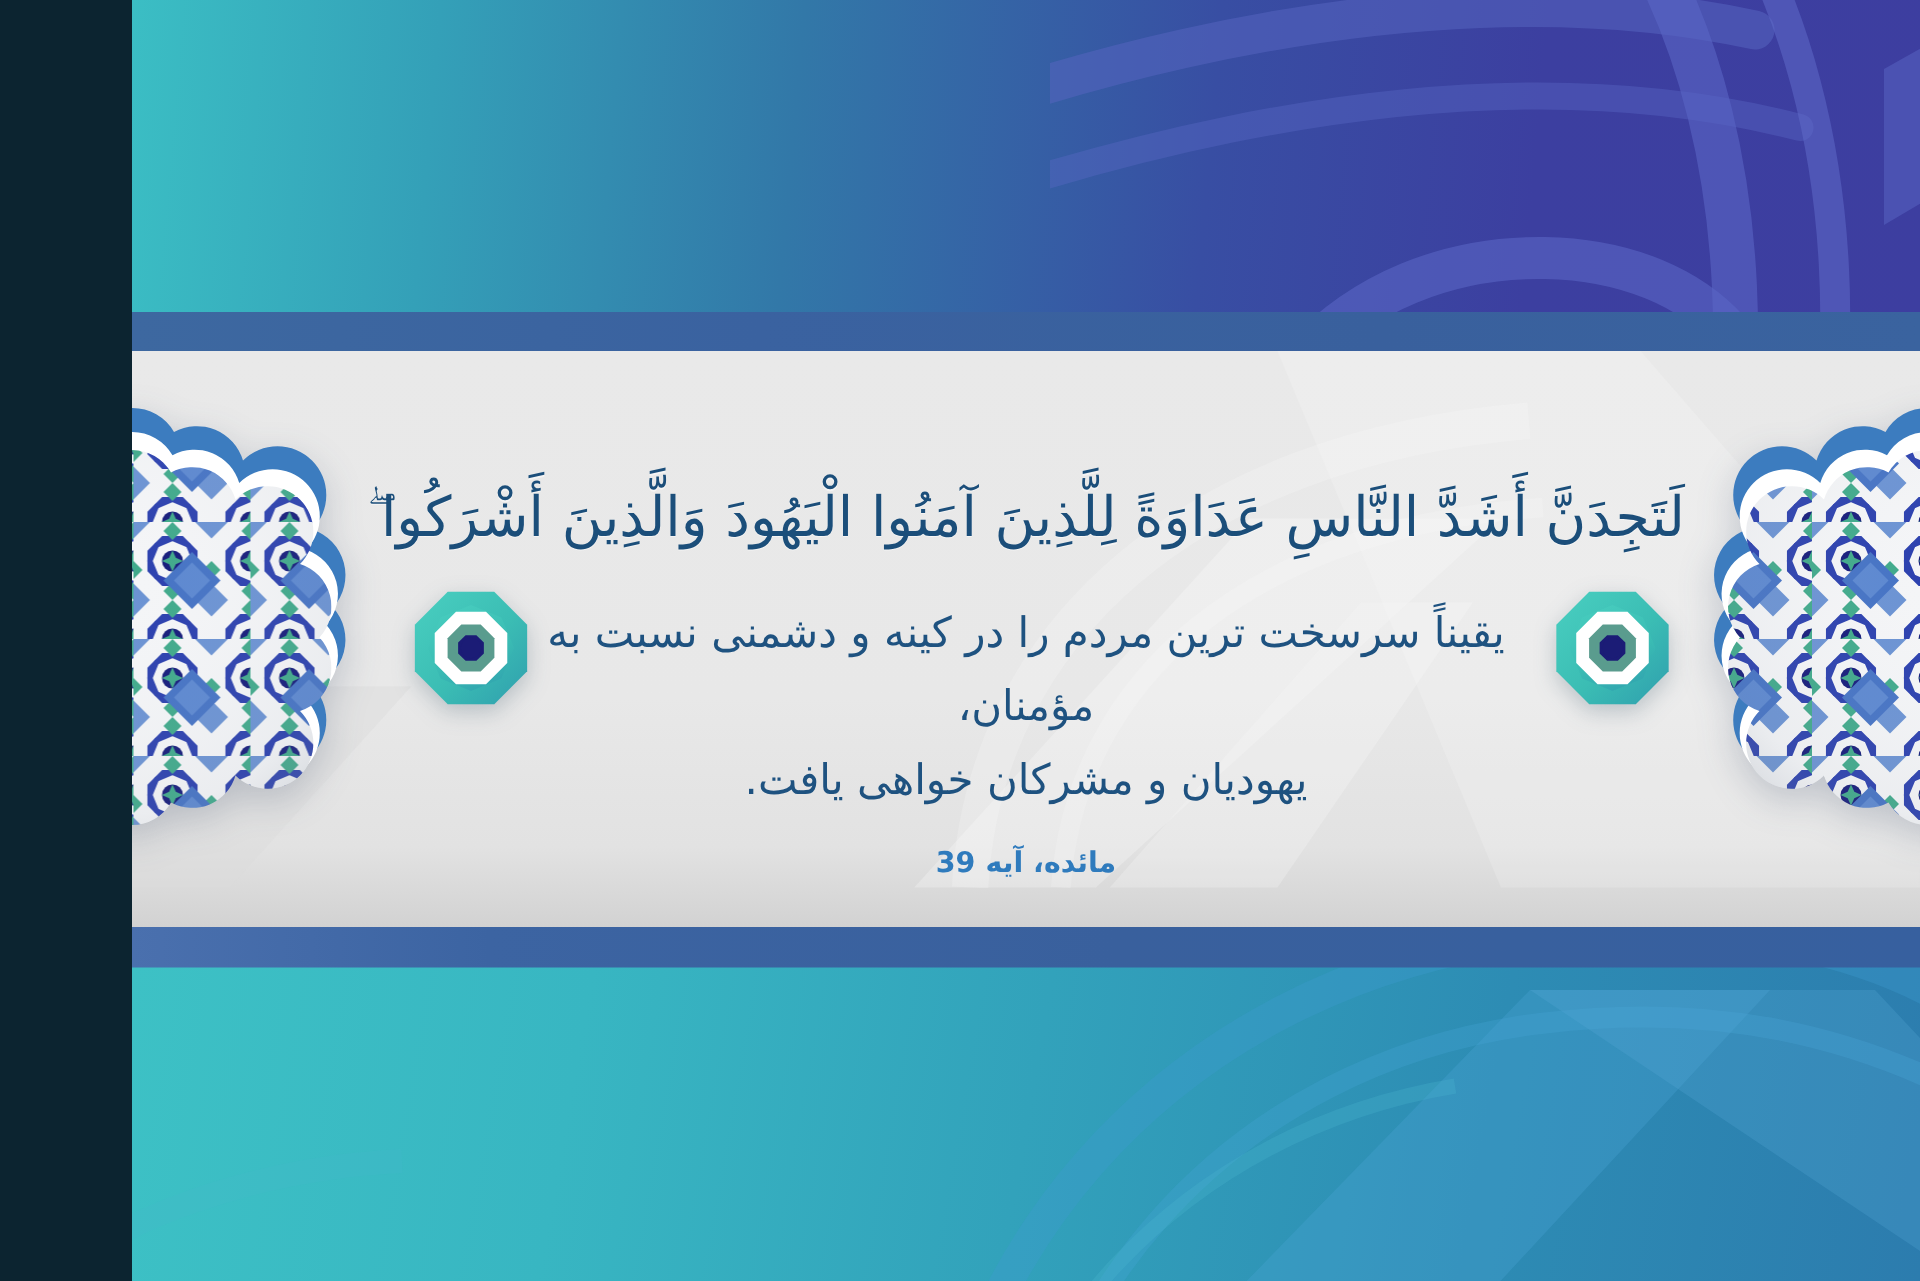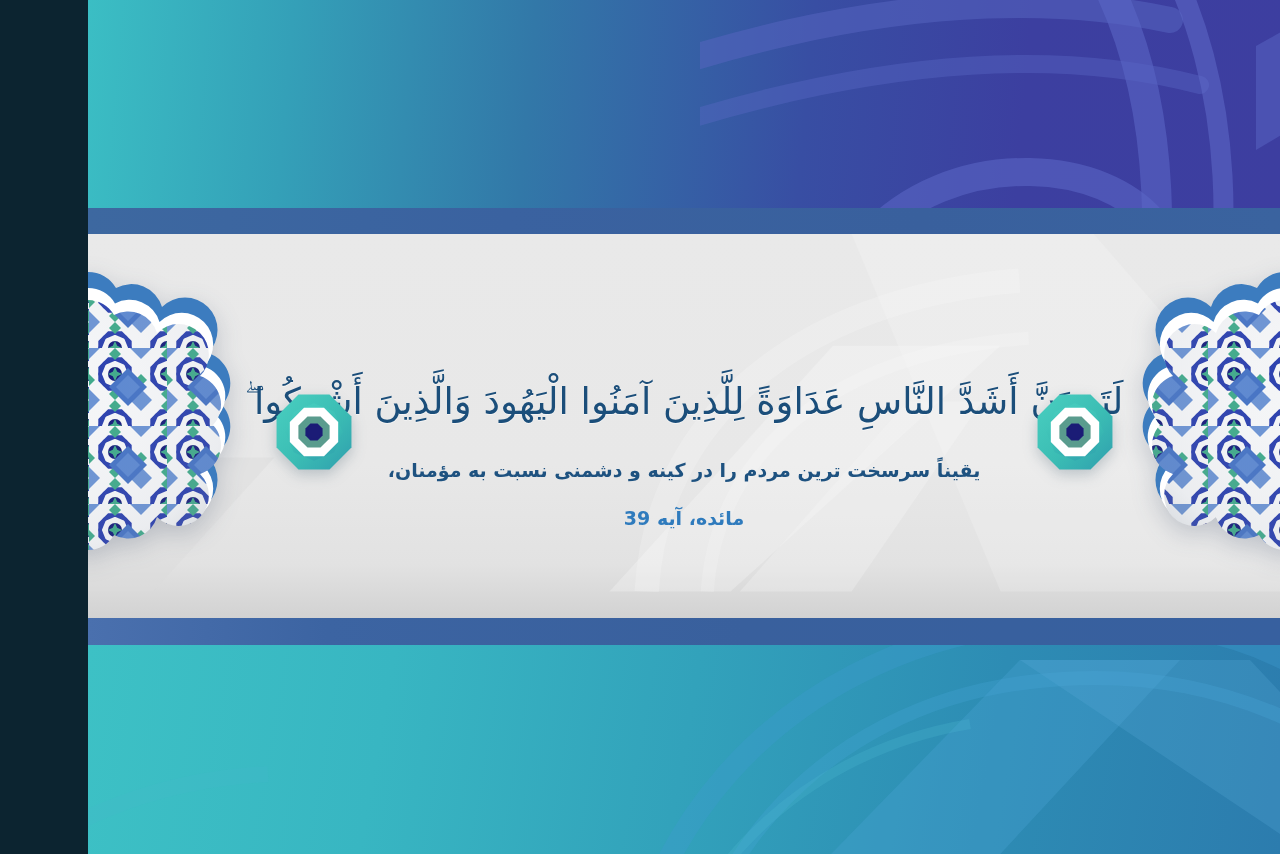--- a/index.html
+++ b/index.html
@@ -97,22 +97,22 @@
     font-size:37px;
     line-height:1.45;
     color:#1b4e7a;
     letter-spacing:0px;
     white-space:nowrap;
     margin:0 0 26px 0;
     text-shadow:0 1px 0 rgba(255,255,255,.5);
   }
   .verse-translation{
     direction:rtl;
-    font-size:19px;
-    font-weight:bold;
+    font-size:28px;
+    font-weight:normal;
     line-height:1.75;
     color:#1e5280;
     margin:0 0 20px 0;
     max-width:700px;
   }
   .verse-source{
     direction:rtl;
     font-size:19px;
     font-weight:bold;
     color:#2f7bbd;
@@ -202,20 +202,21 @@
         </g>
         <g fill="#dcdcdc" opacity=".45">
           <path d="M0 330 L 120 240 L 200 240 L 70 384 L 0 384 Z"></path>
         </g>
       </svg>
 
       <div class="content">
         <div class="verse-arabic">لَتَجِدَنَّ أَشَدَّ النَّاسِ عَدَاوَةً لِلَّذِينَ آمَنُوا الْيَهُودَ وَالَّذِينَ أَشْرَكُوا ۖ</div>
         <div class="verse-translation">
           <div>یقیناً سرسخت ترین مردم را در کینه و دشمنی نسبت به مؤمنان،</div>
+          <div>یهودیان و مشرکان خواهی یافت.</div>
         </div>
         <div class="verse-source">مائده، آیه 39</div>
       </div>
     </div>
 
     <div class="band-rule-bottom"></div>
   </div>
 
   <svg class="medallion medallion-left" viewBox="0 0 310 310">
     <defs>

